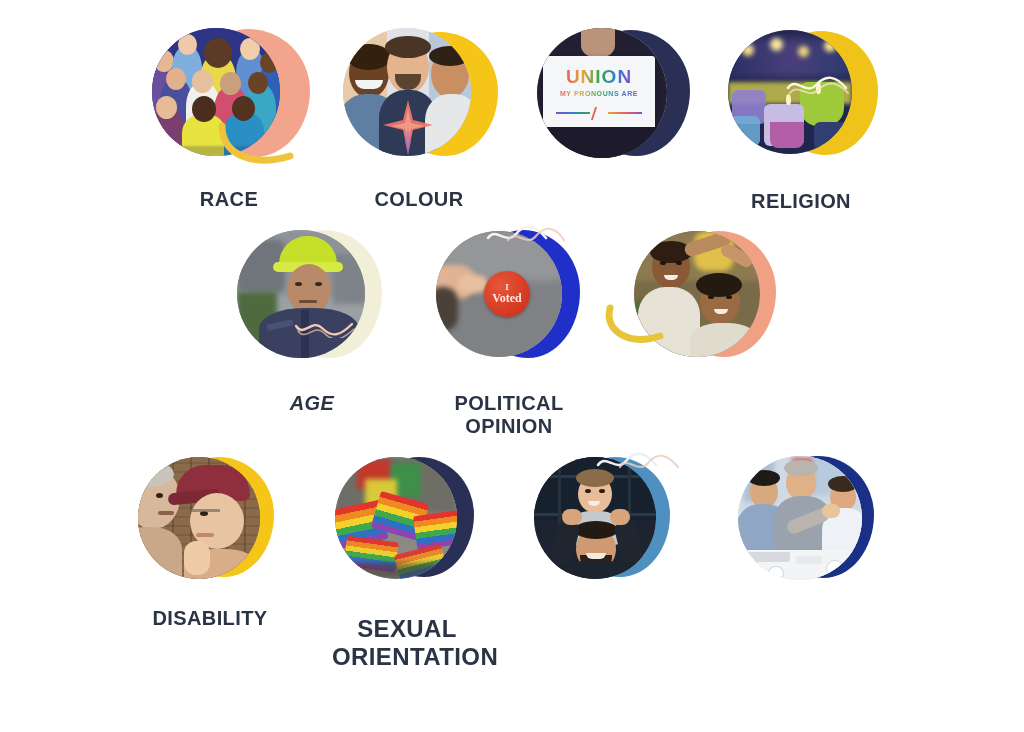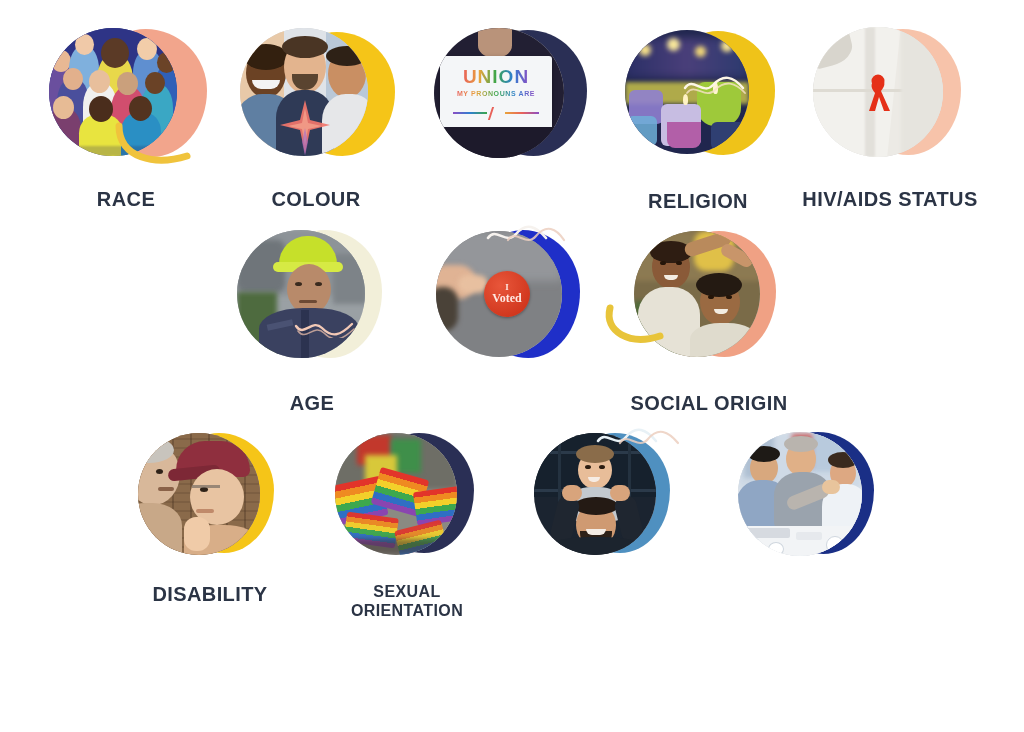--- a/index.html
+++ b/index.html
@@ -198,40 +198,20 @@
             <div class="band" style="left:2px;top:86px;width:30px;height:30px;background:#6fb0d8;border-radius:6px;opacity:.85;"></div>
             <div class="band" style="left:86px;top:92px;width:34px;height:28px;background:#2f3f72;border-radius:6px;"></div>
             <div class="dot" style="left:58px;top:64px;width:5px;height:11px;background:#fff3c4;border-radius:50% 50% 40% 40%;filter:blur(.6px);"></div>
             <div class="dot" style="left:88px;top:52px;width:5px;height:12px;background:#fff6cf;border-radius:50% 50% 40% 40%;filter:blur(.6px);"></div>
           </div>
         </div>
       </div>
       <div class="label" style="font-size:20px;margin-top:20px;">RELIGION</div>
     </div>
 
-    <div class="cell" style="width:206px;">
-      <div class="cell-media" style="height:152px;">
-        <div class="blob" style="width:112px;height:126px;background:#f7c3aa;left:62px;top:11px;"></div>
-        <div class="photo" style="width:130px;height:130px;margin-left:-24px;margin-top:9px;">
-          <div class="scene">
-            <div class="sky" style="background:#eceae5;"></div>
-            <div class="band" style="left:0;top:0;width:62%;height:100%;background:#f2f1ed;transform:skewX(-6deg);"></div>
-            <div class="band" style="left:52px;top:0;width:10px;height:100%;background:#e2e0da;filter:blur(1px);"></div>
-            <div class="band" style="left:0;top:10px;width:40px;height:28px;background:#d8d5cd;border-radius:0 0 60% 10%;transform:rotate(-14deg);"></div>
-            <div class="band" style="left:0;top:62px;width:100%;height:3px;background:#dedbd3;"></div>
-            <div class="band" style="left:88px;top:0;width:46px;height:100%;background:#e6e4de;filter:blur(1.5px);"></div>
-            <svg style="position:absolute;left:50px;top:44px;" width="30" height="42" viewBox="0 0 30 42">
-              <path d="M15 4 C 7 12, 7 16, 12 22 L 6 40 L 12 40 L 16 26 L 21 40 L 27 40 L 18 20 C 23 14, 23 10, 15 4 Z" fill="#e53018"></path>
-              <circle cx="15" cy="10" r="5" fill="none" stroke="#e53018" stroke-width="3"></circle>
-            </svg>
-          </div>
-        </div>
-      </div>
-      <div class="label" style="font-size:20px;margin-top:18px;">HIV/AIDS STATUS</div>
-    </div>
   </div>
 
   <div class="row" id="row-2">
 
     <div class="cell" style="width:200px;">
       <div class="cell-media" style="height:152px;">
         <div class="blob" style="width:110px;height:128px;background:#f2efd9;left:60px;top:10px;"></div>
         <svg class="squiggle" width="64" height="22" viewBox="0 0 64 22" style="left:82px;top:96px;">
           <path d="M2 10 C 10 22, 18 2, 28 12 S 46 20, 58 8" fill="none" stroke="#f3c9b6" stroke-width="2.4" stroke-linecap="round"></path>
           <path d="M4 15 C 12 26, 20 7, 30 17 S 48 24, 60 13" fill="none" stroke="#e8bca8" stroke-width="1.6" stroke-linecap="round" opacity=".75"></path>
@@ -251,21 +231,21 @@
             <div class="dot" style="left:58px;top:52px;width:7px;height:4px;background:#3a2a1e;"></div>
             <div class="dot" style="left:78px;top:52px;width:7px;height:4px;background:#3a2a1e;"></div>
             <div class="band" style="left:62px;top:70px;width:18px;height:3px;background:#6d4a34;border-radius:2px;"></div>
 
             <div class="torso" style="left:22px;top:78px;width:100px;height:52px;background:#3a4160;"></div>
             <div class="band" style="left:64px;top:80px;width:8px;height:50px;background:#2c3350;"></div>
             <div class="band" style="left:30px;top:92px;width:26px;height:6px;background:#4a5273;transform:rotate(-12deg);"></div>
           </div>
         </div>
       </div>
-      <div class="label" style="font-size:20px;margin-top:20px;">AGE</div>
+      <div class="label" style="font-size:20px;margin-top:20px;font-style:italic;">AGE</div>
     </div>
 
     <div class="cell" style="width:194px;">
       <div class="cell-media" style="height:152px;">
         <div class="blob" style="width:110px;height:128px;background:#1f2fc8;left:58px;top:10px;"></div>
         <svg class="squiggle" width="80" height="24" viewBox="0 0 80 24" style="left:74px;top:4px;">
           <path d="M2 14 C 10 2, 20 22, 30 10 S 50 2, 60 14" fill="none" stroke="#f6f2ee" stroke-width="2.6" stroke-linecap="round"></path>
           <path d="M22 16 C 30 4, 40 24, 50 12 S 70 4, 78 16" fill="none" stroke="#eccfc0" stroke-width="2.2" stroke-linecap="round" opacity=".85"></path>
         </svg>
         <div class="photo" style="width:126px;height:126px;margin-left:-20px;margin-top:11px;">
@@ -277,20 +257,21 @@
             <div class="band blur2" style="left:-8px;top:56px;width:30px;height:44px;background:#4a4238;border-radius:14px;"></div>
             <div class="band blur2" style="left:22px;top:44px;width:30px;height:18px;background:#e8c0a0;border-radius:10px;"></div>
 
             <div style="position:absolute;left:48px;top:40px;width:46px;height:46px;border-radius:50%;background:radial-gradient(circle at 36% 32%,#e8563a,#c92c14);display:flex;flex-direction:column;justify-content:center;align-items:center;box-shadow:0 1px 3px rgba(0,0,0,.35);">
               <div style="font-family:'Liberation Serif',serif;color:#ffe9e2;font-size:9px;font-weight:bold;line-height:1;">I</div>
               <div style="font-family:'Liberation Serif',serif;color:#ffe9e2;font-size:12px;font-weight:bold;line-height:1.1;">Voted</div>
             </div>
           </div>
         </div>
       </div>
+      <div class="label" style="font-size:20px;margin-top:20px;width:150px;">POLITICAL OPINION</div>
     </div>
 
 
     <div class="cell" style="width:206px;">
       <div class="cell-media" style="height:152px;">
         <div class="blob" style="width:110px;height:126px;background:#f0a184;left:60px;top:11px;"></div>
         <svg class="arc" width="76" height="48" viewBox="0 0 76 48" style="left:-2px;top:82px;">
           <path d="M6 6 C 0 30, 26 44, 56 34" fill="none" stroke="#e8c43a" stroke-width="7" stroke-linecap="round"></path>
         </svg>
         <div class="photo" style="width:126px;height:126px;margin-left:-24px;margin-top:11px;">
@@ -312,21 +293,20 @@
             <div class="dot" style="left:74px;top:64px;width:6px;height:4px;background:#241509;"></div>
             <div class="dot" style="left:92px;top:64px;width:6px;height:4px;background:#241509;"></div>
             <div class="band" style="left:80px;top:78px;width:14px;height:5px;background:#f3ece2;border-radius:0 0 7px 7px;"></div>
             <div class="torso" style="left:56px;top:92px;width:68px;height:40px;background:#dfdbcd;"></div>
 
             <div class="band" style="left:50px;top:6px;width:48px;height:14px;background:#b98a5c;border-radius:8px;transform:rotate(-18deg);"></div>
             <div class="band" style="left:86px;top:18px;width:34px;height:13px;background:#c8956a;border-radius:8px;transform:rotate(28deg);"></div>
           </div>
         </div>
       </div>
-      <div class="label" style="font-size:20px;margin-top:20px;">SOCIAL ORIGIN</div>
     </div>
   </div>
 
   <div class="row" id="row-3">
 
     <div class="cell" style="width:200px;">
       <div class="cell-media" style="height:140px;">
         <div class="blob" style="width:106px;height:120px;background:#f5c518;left:58px;top:8px;"></div>
         <div class="photo" style="width:122px;height:122px;margin-left:-22px;margin-top:8px;">
           <div class="scene">
@@ -368,21 +348,21 @@
 
             <div style="position:absolute;left:-6px;top:48px;width:56px;height:40px;transform:rotate(-12deg);background:linear-gradient(180deg,#e2342a 0 16%,#ef8a21 16% 33%,#f3d02a 33% 50%,#3da84e 50% 67%,#2f6fc4 67% 84%,#8a45b0 84% 100%);border-radius:3px;"></div>
             <div style="position:absolute;left:40px;top:40px;width:50px;height:38px;transform:rotate(16deg);background:linear-gradient(180deg,#e2342a 0 16%,#ef8a21 16% 33%,#f3d02a 33% 50%,#3da84e 50% 67%,#2f6fc4 67% 84%,#8a45b0 84% 100%);border-radius:3px;"></div>
             <div style="position:absolute;left:80px;top:56px;width:46px;height:34px;transform:rotate(-8deg);background:linear-gradient(180deg,#e2342a 0 16%,#ef8a21 16% 33%,#f3d02a 33% 50%,#3da84e 50% 67%,#2f6fc4 67% 84%,#8a45b0 84% 100%);border-radius:3px;"></div>
             <div style="position:absolute;left:10px;top:82px;width:52px;height:30px;transform:rotate(8deg);background:linear-gradient(180deg,#e2342a 0 16%,#ef8a21 16% 33%,#f3d02a 33% 50%,#3da84e 50% 67%,#2f6fc4 67% 84%,#8a45b0 84% 100%);border-radius:3px;opacity:.95;"></div>
             <div style="position:absolute;left:62px;top:92px;width:48px;height:30px;transform:rotate(-14deg);background:linear-gradient(180deg,#e2342a 0 16%,#ef8a21 16% 33%,#f3d02a 33% 50%,#3da84e 50% 67%,#2f6fc4 67% 84%,#8a45b0 84% 100%);border-radius:3px;opacity:.9;"></div>
             <div class="band blur2" style="left:0;bottom:0;width:100%;height:16px;background:rgba(60,50,46,.55);"></div>
           </div>
         </div>
       </div>
-      <div class="label" style="font-size:16px;margin-top:18px;width:150px;">SEXUAL ORIENTATION</div>
+      <div class="label" style="font-size:24px;margin-top:26px;width:150px;">SEXUAL ORIENTATION</div>
     </div>
 
     <div class="cell" style="width:204px;">
       <div class="cell-media" style="height:140px;">
         <div class="blob" style="width:106px;height:120px;background:#4f90c0;left:60px;top:8px;"></div>
         <svg class="squiggle" width="84" height="24" viewBox="0 0 84 24" style="left:92px;top:2px;">
           <path d="M2 14 C 10 2, 20 22, 30 10 S 50 2, 60 14" fill="none" stroke="#e8f1f6" stroke-width="2.6" stroke-linecap="round"></path>
           <path d="M24 16 C 32 4, 42 24, 52 12 S 72 4, 82 16" fill="none" stroke="#eccfc0" stroke-width="2.2" stroke-linecap="round" opacity=".85"></path>
         </svg>
         <div class="photo" style="width:122px;height:122px;margin-left:-22px;margin-top:8px;">

